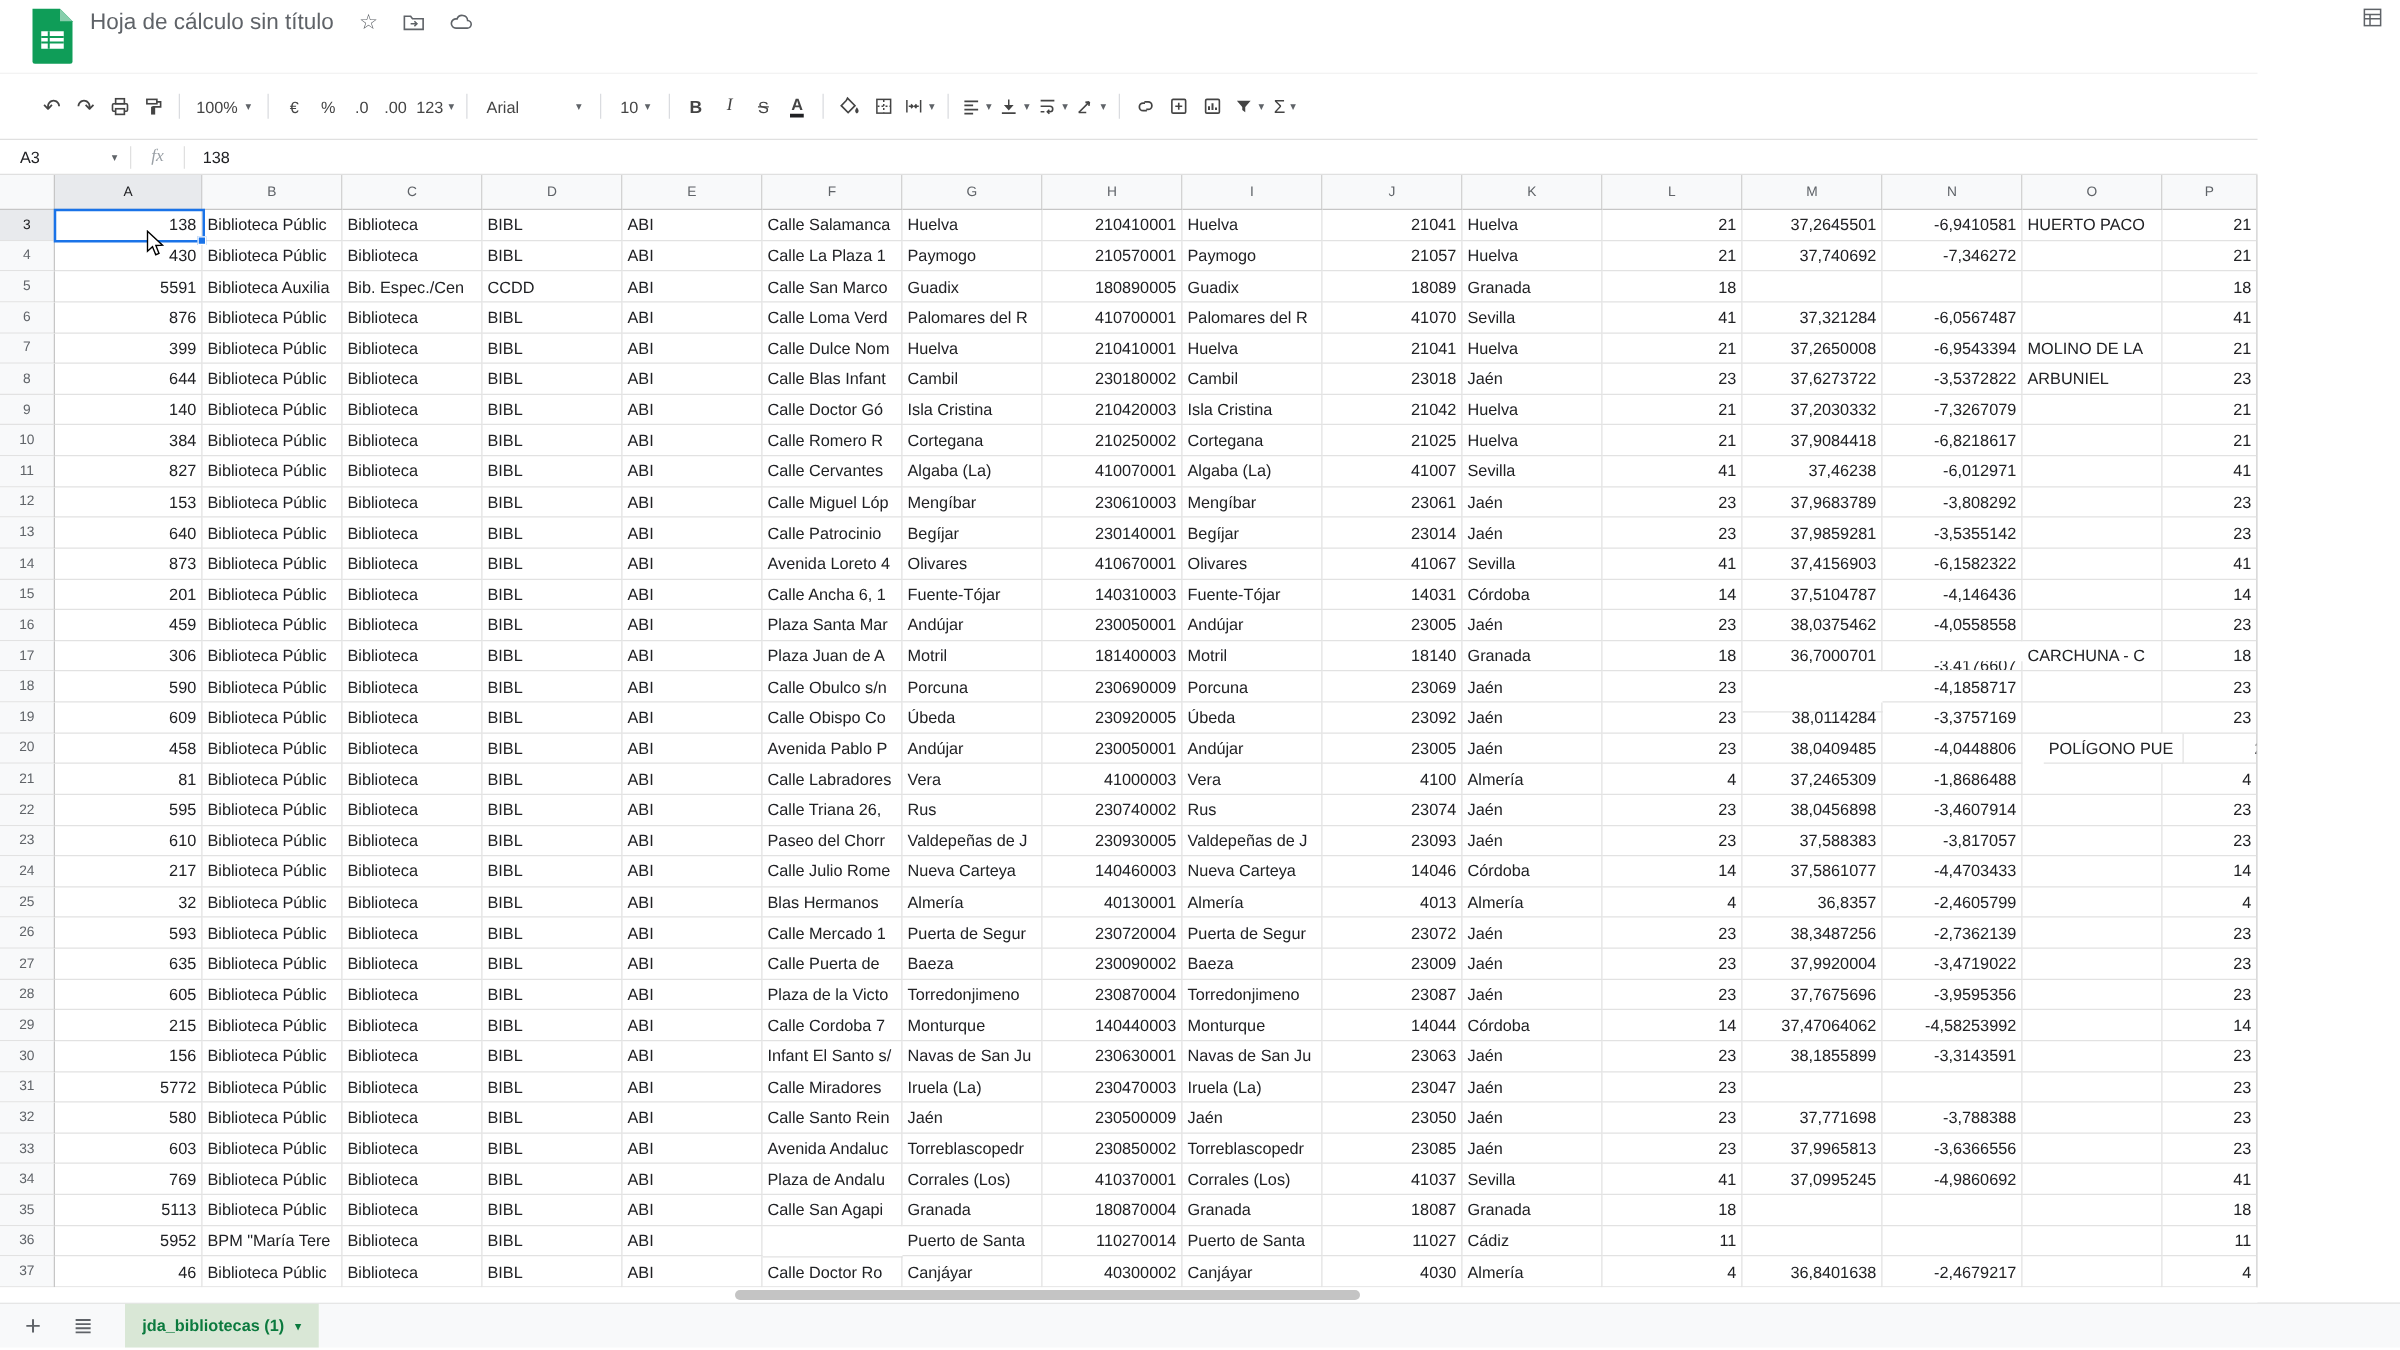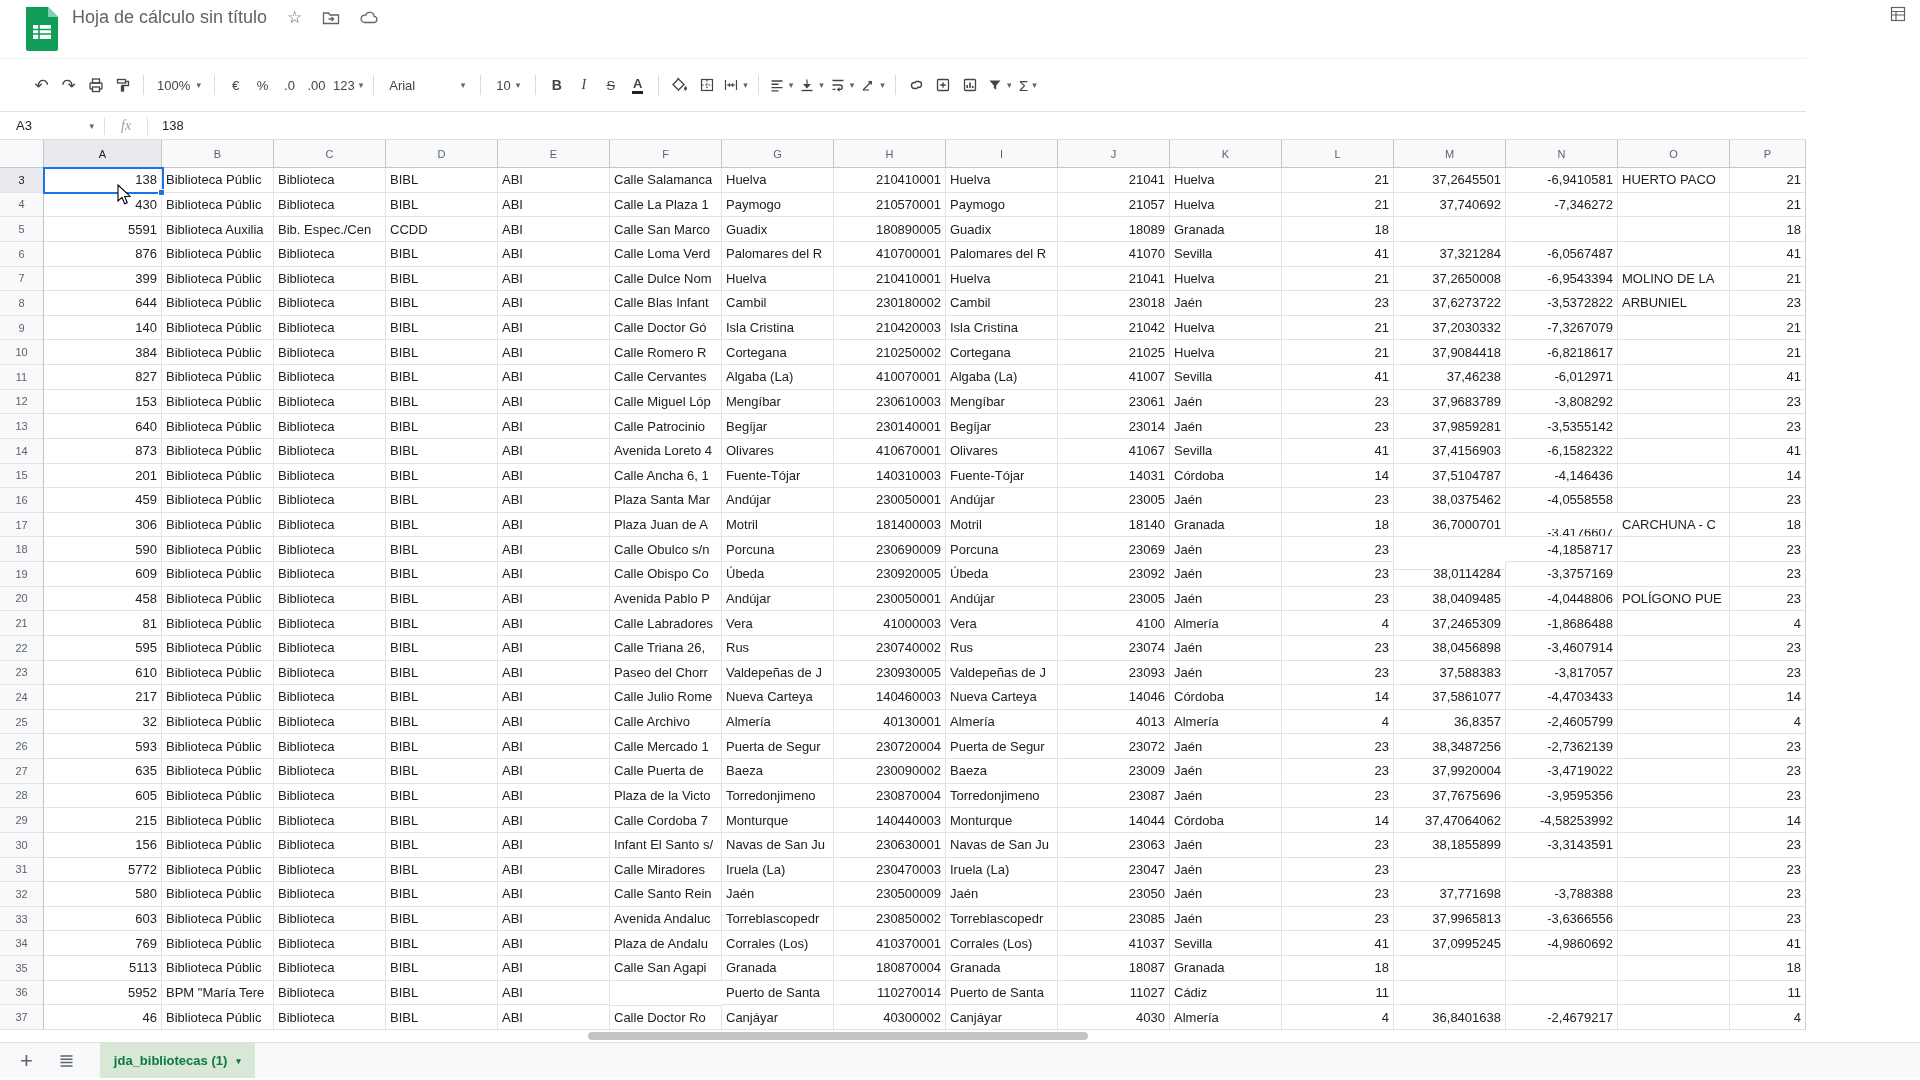--- a/index.html
+++ b/index.html
@@ -604,21 +604,21 @@
         <div class="cell" style="width: 112px;">ABI</div>
         <div class="cell" style="width: 112px;">Avenida Pablo P</div>
         <div class="cell" style="width: 112px;">Andújar</div>
         <div class="cell num" style="width: 112px;">230050001</div>
         <div class="cell" style="width: 112px;">Andújar</div>
         <div class="cell num" style="width: 112px;">23005</div>
         <div class="cell" style="width: 112px;">Jaén</div>
         <div class="cell num" style="width: 112px;">23</div>
         <div class="cell num" style="width: 112px;">38,0409485</div>
         <div class="cell num" style="width: 112px;">-4,0448806</div>
-        <div class="cell" style="width: 112px;">POLÍGONO PUE</div>
+        <div class="cell" style="width: 112px; margin-left: 17px;">POLÍGONO PUE</div>
         <div class="cell num" style="width: 76px;">23</div>
       </div>
       <div class="grow">
         <div class="rh">21</div>
         <div class="cell num" style="width: 118px;">81</div>
         <div class="cell" style="width: 112px;">Biblioteca Públic</div>
         <div class="cell" style="width: 112px;">Biblioteca</div>
         <div class="cell" style="width: 112px;">BIBL</div>
         <div class="cell" style="width: 112px;">ABI</div>
         <div class="cell" style="width: 112px;">Calle Labradores</div>
@@ -690,21 +690,21 @@
         <div class="cell" style="width: 112px;"></div>
         <div class="cell num" style="width: 76px;">14</div>
       </div>
       <div class="grow">
         <div class="rh">25</div>
         <div class="cell num" style="width: 118px;">32</div>
         <div class="cell" style="width: 112px;">Biblioteca Públic</div>
         <div class="cell" style="width: 112px;">Biblioteca</div>
         <div class="cell" style="width: 112px;">BIBL</div>
         <div class="cell" style="width: 112px;">ABI</div>
-        <div class="cell" style="width: 112px;">Calle Archivo</div>
+        <div class="cell" style="width: 112px;">Blas Hermanos</div>
         <div class="cell" style="width: 112px;">Almería</div>
         <div class="cell num" style="width: 112px;">40130001</div>
         <div class="cell" style="width: 112px;">Almería</div>
         <div class="cell num" style="width: 112px;">4013</div>
         <div class="cell" style="width: 112px;">Almería</div>
         <div class="cell num" style="width: 112px;">4</div>
         <div class="cell num" style="width: 112px;">36,8357</div>
         <div class="cell num" style="width: 112px;">-2,4605799</div>
         <div class="cell" style="width: 112px;"></div>
         <div class="cell num" style="width: 76px;">4</div>

